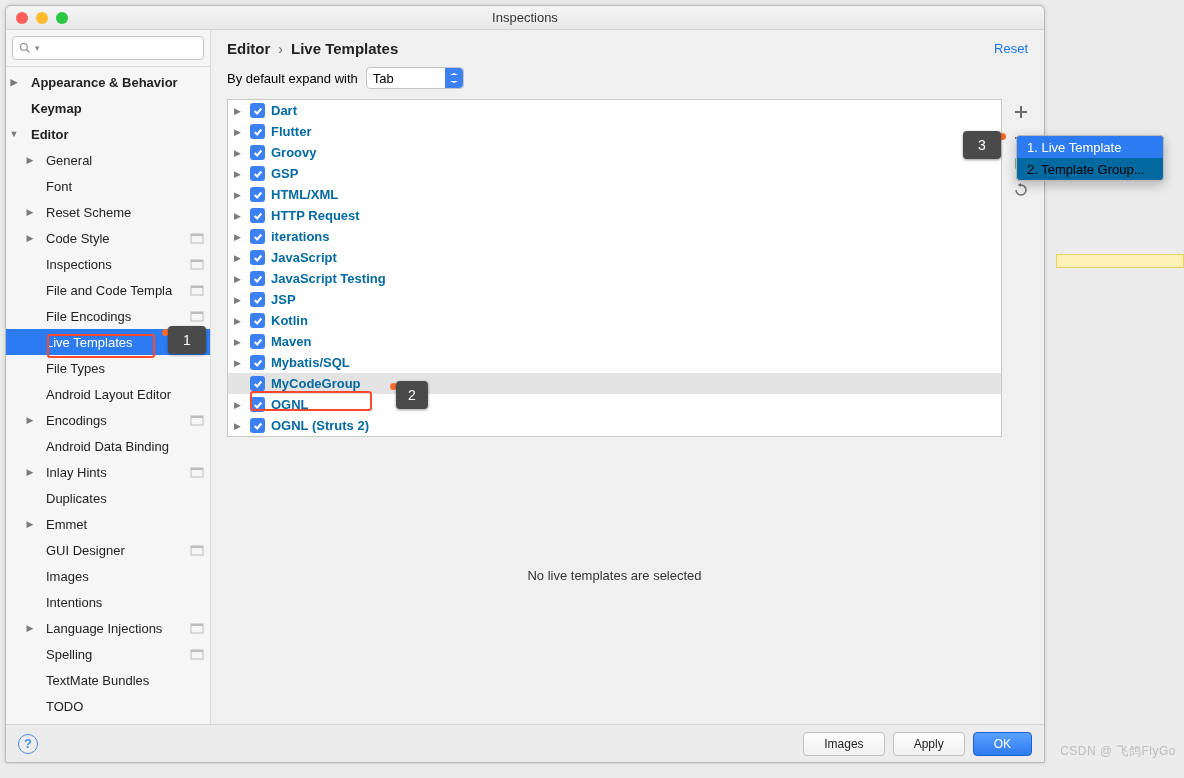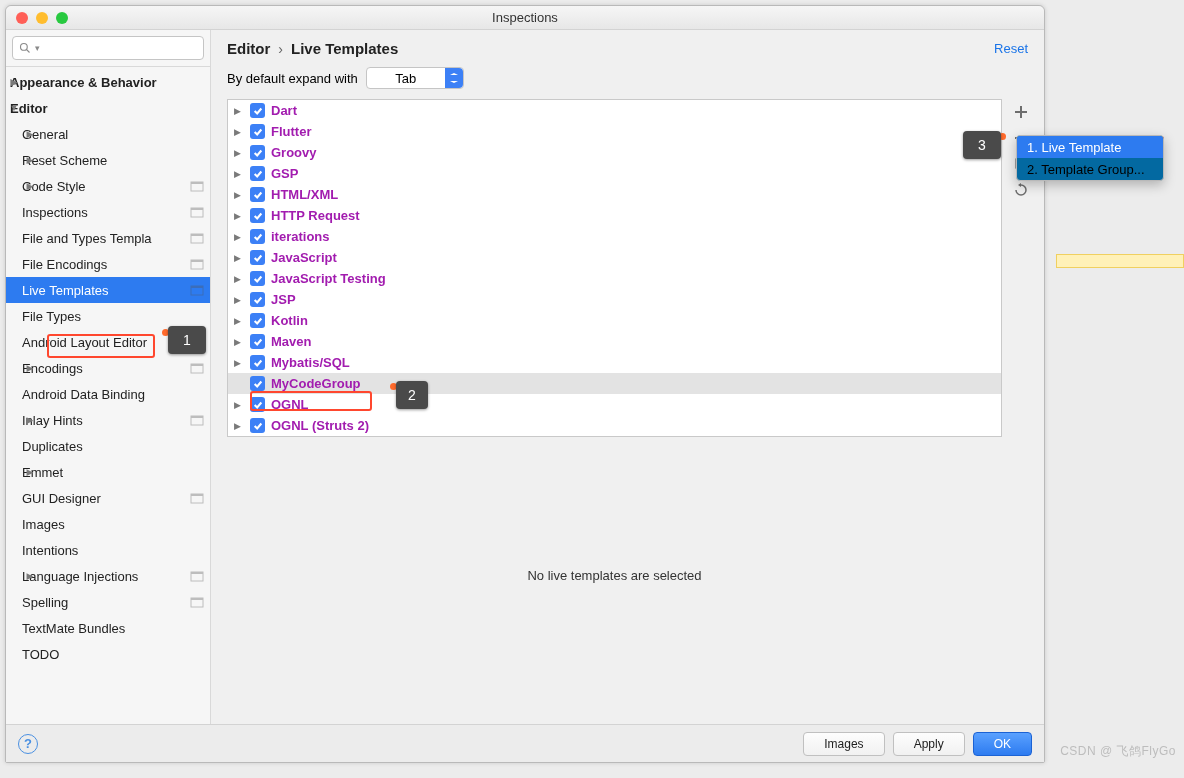--- a/index.html
+++ b/index.html
@@ -17,49 +17,49 @@
 
   .body { flex:1 1 auto; display:flex; overflow:hidden; }
 
   .sidebar { width:205px; background:#f6f6f6; border-right:1px solid #d9d9d9; display:flex; flex-direction:column; }
   .search { padding:6px; border-bottom:1px solid #d9d9d9; }
   .search-box { width:100%; height:24px; border:1px solid #c5c5c5; border-radius:4px; background:#fff; display:flex; align-items:center; padding:0 6px; gap:4px; }
   .search-box svg { width:12px; height:12px; fill:#8a8a8a; }
   .search-box span.caret { font-size:9px; color:#8a8a8a; }
   .tree { flex:1 1 auto; overflow:auto; font-size:13px; padding-top:2px; }
   .tree-item { height:26px; display:flex; align-items:center; position:relative; color:#222; cursor:default; }
-  .tree-item[data-level="0"] { padding-left:4px; font-weight:600; }
-  .tree-item[data-level="1"] { padding-left:16px; }
+  .tree-item[data-level="0"] { padding-left:25px; font-weight:600; }
+  .tree-item[data-level="1"] { padding-left:40px; }
   .tree-item .arrow { position:absolute; left:2px; width:12px; text-align:center; font-size:9px; color:#7a7a7a; }
   .tree-item[data-level="1"] .arrow { left:18px; }
   .tree-item.expanded > .arrow::before { content:"▼"; }
   .tree-item.collapsed > .arrow::before { content:"▶"; }
   .tree-item.sel { background:#2d7bf0; color:#fff; }
   .tree-item .cfgicon { position:absolute; right:6px; width:14px; height:14px; opacity:.35; }
   .tree-item .cfgicon svg { width:14px; height:14px; fill:#555; }
 
   .main { flex:1 1 auto; display:flex; flex-direction:column; background:#f0f0f0; }
   .hdr { padding:10px 16px 6px 16px; display:flex; align-items:center; }
   .crumb { font-size:15px; font-weight:700; color:#222; }
   .chev { margin:0 8px; color:#666; font-size:14px; }
   .reset { margin-left:auto; color:#1a74e8; font-size:13px; cursor:pointer; }
   .expand-row { padding:4px 16px 10px 16px; display:flex; align-items:center; gap:8px; font-size:13px; }
   .combo { width:98px; height:22px; border:1px solid #c5c5c5; border-radius:4px; background:#fff; display:flex; align-items:center; position:relative; }
-  .combo .val { flex:1; padding:0 6px; font-size:13px;text-align:center; }
+  .combo .val { flex:1; padding:0 6px; font-size:13px; }
   .combo .btn { width:18px; height:100%; background:#3c80f6; border-radius:0 4px 4px 0; display:flex; align-items:center; justify-content:center; }
   .combo .btn svg { width:10px; height:10px; fill:#fff; }
 
   .content { flex:1 1 auto; display:flex; padding:0 10px 10px 16px; gap:6px; }
   .listpane { flex:1 1 auto; display:flex; flex-direction:column; }
   .listbox { flex:0 0 auto; border:1px solid #c9c9c9; background:#fff; font-size:13px; overflow:auto; }
   .grp { height:21px; display:flex; align-items:center; gap:6px; padding-left:6px; }
   .grp .gar { width:10px; font-size:9px; color:#7a7a7a; }
   .chk { width:15px; height:15px; border-radius:3px; background:#3c80f6; display:flex; align-items:center; justify-content:center; }
   .chk svg { width:10px; height:10px; stroke:#fff; stroke-width:2.5; fill:none; }
-  .grp .nm { font-weight:600; color:#a21caf; }
+  .grp .nm { font-weight:600; color:#0369a1; }
   .grp.selrow { background:#e3e3e3; }
   .grp.selrow .nm { }
   .empty { flex:1 1 auto; display:flex; align-items:center; justify-content:center; color:#333; font-size:13px; }
 
   .toolcol { width:26px; display:flex; flex-direction:column; align-items:center; gap:4px; padding-top:2px; }
   .tbtn { width:22px; height:22px; display:flex; align-items:center; justify-content:center; color:#6d6d6d; border-radius:3px; }
   .tbtn svg { width:14px; height:14px; fill:#6d6d6d; }
 
   .footer { height:38px; border-top:1px solid #d3d3d3; display:flex; align-items:center; padding:0 12px; gap:8px; background:#ececec; }
   .help { width:20px; height:20px; border:1px solid #4a90e2; border-radius:50%; color:#4a90e2; display:flex; align-items:center; justify-content:center; font-size:13px; font-weight:700; }
@@ -105,49 +105,55 @@
               <line x1="10" y1="10" x2="14" y2="14" stroke="#8a8a8a" stroke-width="1.5"></line>
             </svg>
           <span class="caret">▾</span>
         </div>
       </div>
       <div class="tree" id="tree">
           <div class="tree-item collapsed" data-level="0">
             <span class="arrow"></span>
             <span>Appearance &amp; Behavior</span>
           </div>
+          <div class="tree-item" data-level="0">
+            <span>Keymap</span>
+          </div>
           <div class="tree-item expanded" data-level="0">
             <span class="arrow"></span>
             <span>Editor</span>
           </div>
           <div class="tree-item collapsed" data-level="1">
             <span class="arrow"></span>
             <span>General</span>
           </div>
+          <div class="tree-item" data-level="1">
+            <span>Font</span>
+          </div>
           <div class="tree-item collapsed" data-level="1">
             <span class="arrow"></span>
             <span>Reset Scheme</span>
           </div>
           <div class="tree-item collapsed" data-level="1">
             <span class="arrow"></span>
             <span>Code Style</span>
             <span class="cfgicon"><svg viewBox="0 0 14 14">
                 <rect x="1" y="3" width="12" height="9" fill="none" stroke="#555"></rect>
                 <rect x="1" y="3" width="12" height="2"></rect>
               </svg></span>
           </div>
           <div class="tree-item" data-level="1">
             <span>Inspections</span>
             <span class="cfgicon"><svg viewBox="0 0 14 14">
                 <rect x="1" y="3" width="12" height="9" fill="none" stroke="#555"></rect>
                 <rect x="1" y="3" width="12" height="2"></rect>
               </svg></span>
           </div>
           <div class="tree-item" data-level="1">
-            <span>File and Types Templa</span>
+            <span>File and Code Templa</span>
             <span class="cfgicon"><svg viewBox="0 0 14 14">
                 <rect x="1" y="3" width="12" height="9" fill="none" stroke="#555"></rect>
                 <rect x="1" y="3" width="12" height="2"></rect>
               </svg></span>
           </div>
           <div class="tree-item" data-level="1">
             <span>File Encodings</span>
             <span class="cfgicon"><svg viewBox="0 0 14 14">
                 <rect x="1" y="3" width="12" height="9" fill="none" stroke="#555"></rect>
                 <rect x="1" y="3" width="12" height="2"></rect>

